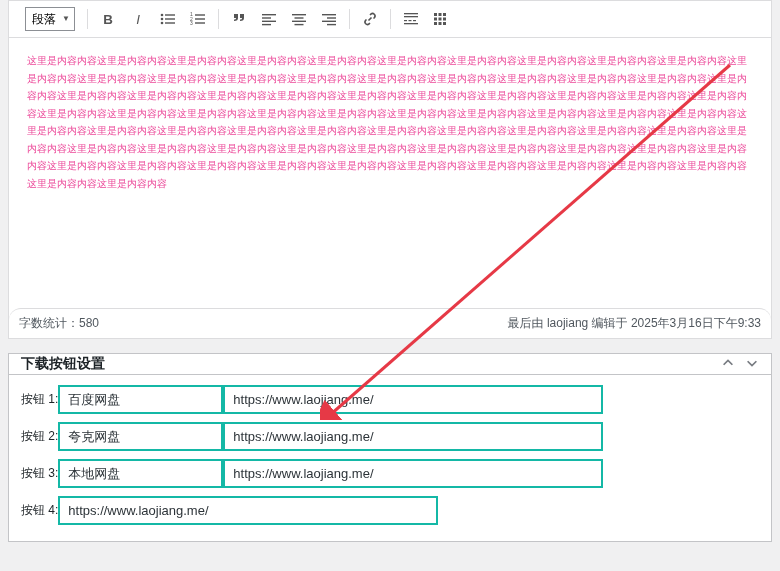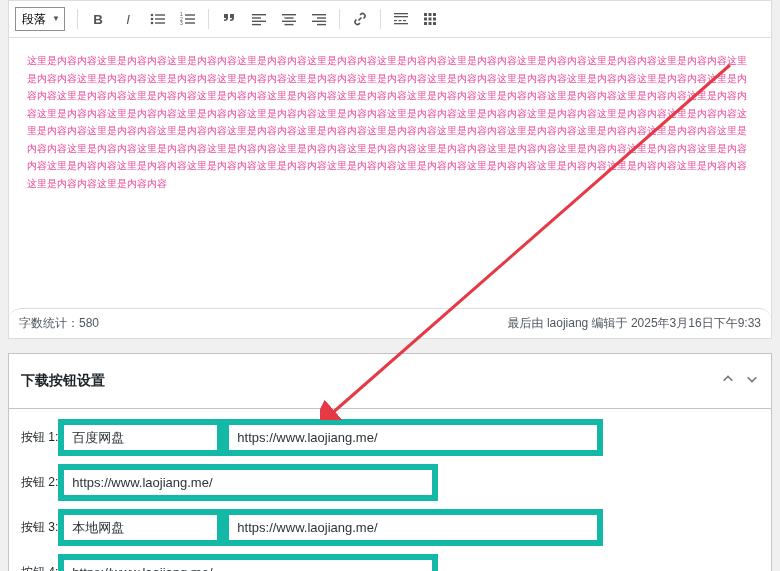--- a/index.html
+++ b/index.html
@@ -1,41 +1,41 @@
 <!DOCTYPE html>
 <html><head>
   <meta charset="utf-8">
   <style>
     * { box-sizing: border-box; margin: 0; padding: 0; }
     body { font-family: -apple-system, BlinkMacSystemFont, "Segoe UI", sans-serif; font-size: 13px; background: #f0f0f1; width: 780px; height: 571px; overflow: hidden; }
     
     .editor-wrap { background: #fff; margin: 0 8px; border: 1px solid #dcdcde; }
-    .toolbar { display: flex; align-items: center; gap: 2px; padding: 4px 6px; border-bottom: 1px solid #dcdcde; background: #fff; }
+    .toolbar { display: flex; align-items: center; gap: 2px; padding: 4px 16px; border-bottom: 1px solid #dcdcde; background: #fff; }
     .format-select { font-size: 12px; padding: 3px 18px 3px 6px; border: 1px solid #8c8f94; background: #fff; appearance: none; position: relative; height: 24px; }
     .select-wrap { position: relative; display: inline-block; margin-right: 6px; }
     .select-wrap::after { content: "▼"; font-size: 8px; position: absolute; right: 5px; top: 7px; pointer-events: none; color: #555; }
     .tb-btn { width: 28px; height: 28px; border: none; background: transparent; display: flex; align-items: center; justify-content: center; cursor: pointer; color: #555; }
     .tb-sep { width: 1px; height: 20px; background: #dcdcde; margin: 0 4px; }
     
     .editor-content { padding: 14px 18px; min-height: 270px; color: #ec4899; font-size: 10px; line-height: 1.75; font-family: sans-serif; }
     .editor-content p { margin-bottom: 14px; }
     
     .status-bar { display: flex; justify-content: space-between; padding: 6px 10px; font-size: 12px; color: #50575e; background: #fff; border-top: 1px solid #dcdcde; border-radius: 12px; }
     .spacer-h { height: 14px; }
     
     .meta-box { margin: 0 8px; border: 1px solid #c3c4c7; background: #fff; }
-    .meta-header { display: flex; align-items: flex-start; justify-content: space-between; padding: 18px 12px; border-bottom: 1px solid #c3c4c7; }
+    .meta-header { display: flex; align-items: flex-end; justify-content: space-between; padding: 1px 12px; border-bottom: 1px solid #c3c4c7; }
     .meta-title { font-size: 14px; font-weight: 600; color: #1d2327; }
     .meta-toggles { display: flex; gap: 10px; color: #787c82; }
     .meta-toggle { cursor: pointer; }
     .meta-body { padding: 10px 12px 12px; }
     .field-row { display: flex; align-items: center; gap: 0; margin-bottom: 8px; }
     .field-row:last-child { margin-bottom: 4px; }
     .field-label { font-size: 12px; color: #1d2327; white-space: nowrap; }
-    .text-input { padding: 5px 8px; border: 6px solid #14b8a6; background: #fff; font-size: 13px; color: #2c3338; }
+    .text-input { padding: 5px 8px; border: 2px solid #14b8a6; background: #fff; font-size: 13px; color: #2c3338; }
     .name-input { width: 165px; }
     .url-input { width: 380px; }
     
     .annotation-arrow { position: absolute; pointer-events: none; z-index: 999; }
   </style>
 </head>
 <body>
 
 <div class="editor-wrap">
   <div class="toolbar">
@@ -162,20 +162,21 @@
     </div>
   </div>
   <div class="meta-body">
     <div class="field-row">
       <span class="field-label">按钮 1:</span>
       <input class="text-input name-input" value="百度网盘" style="">
       <input class="text-input url-input" value="https://www.laojiang.me/" style="">
     </div>
     <div class="field-row">
       <span class="field-label">按钮 2:</span>
+      <input class="text-input name-input" value="夸克网盘" style="">
       <input class="text-input url-input" value="https://www.laojiang.me/" style="">
     </div>
     <div class="field-row">
       <span class="field-label">按钮 3:</span>
       <input class="text-input name-input" value="本地网盘" style="">
       <input class="text-input url-input" value="https://www.laojiang.me/" style="">
     </div>
     <div class="field-row">
       <span class="field-label">按钮 4:</span>
       <input class="text-input url-input" value="https://www.laojiang.me/" style="">

